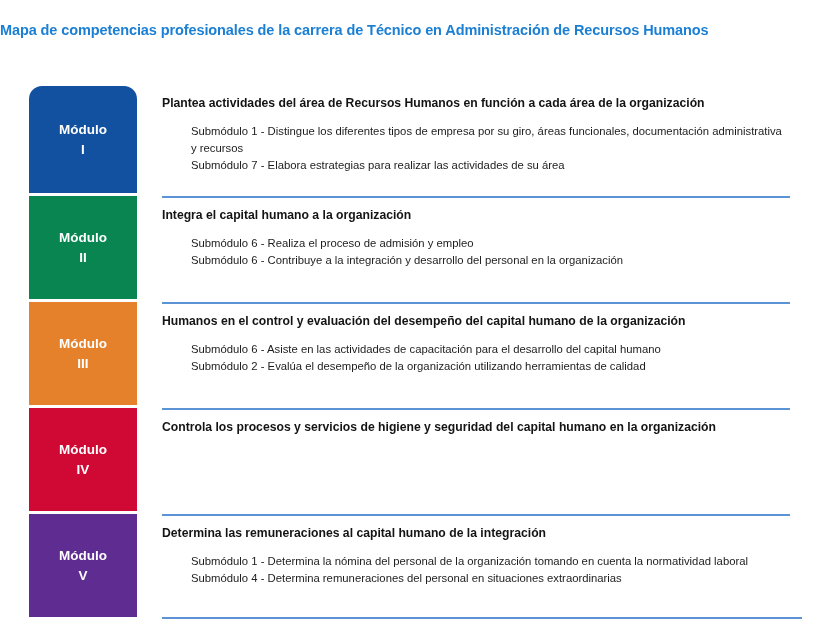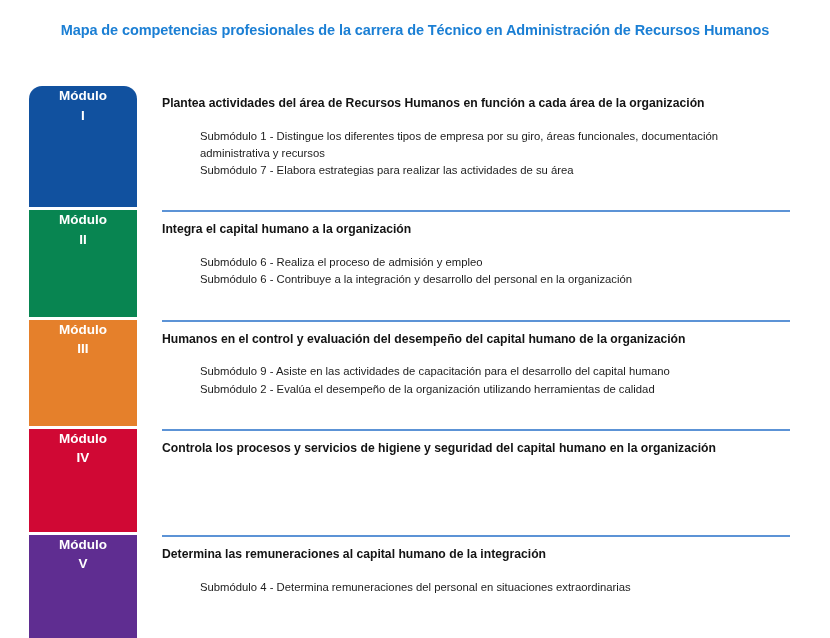--- a/index.html
+++ b/index.html
@@ -13,21 +13,20 @@
     font-family: "Liberation Sans", sans-serif;
     overflow: hidden;
     position: relative;
   }
 
   #page-title {
     position: absolute;
     top: 22px;
     left: 0;
     width: 830px;
-    text-align: center;
     font-size: 14.5px;
     font-weight: bold;
     color: #1b7fd4;
     letter-spacing: -0.1px;
   }
 
   #map-wrap {
     position: absolute;
     top: 86px;
     left: 0;
@@ -49,21 +48,21 @@
     box-sizing: border-box;
   }
 
   .chip {
     width: 108px;
     height: 100%;
     box-sizing: border-box;
     display: flex;
     flex-direction: column;
     align-items: center;
-    justify-content: flex-start;
+    justify-content: center;
     color: #ffffff;
     font-weight: bold;
     font-size: 13.5px;
     line-height: 1.45;
   }
   .chip-line { display: block; }
 
   .module-row:first-child .chip {
     border-top-left-radius: 13px;
     border-top-right-radius: 13px;
@@ -96,21 +95,21 @@
 
   .comp-title {
     font-size: 12.2px;
     font-weight: bold;
     color: #141414;
     line-height: 1.3;
     margin: 0 0 11px 0;
   }
 
   .sub-list {
-    margin: 16px;
+    margin: 7px;
     padding: 0 0 0 22px;
     list-style: none;
   }
   .sub-item {
     font-size: 11.3px;
     color: #1c1c1c;
     line-height: 1.52;
     margin: 0;
   }
 
@@ -178,21 +177,21 @@
         <div class="chip" style="background: rgb(229, 128, 43);">
           <span class="chip-line">Módulo</span>
           <span class="chip-line">III</span>
         </div>
       </div>
       <div class="content-col">
         <div class="divider" style="background: rgb(92, 147, 214);"></div>
         <div class="content-inner">
           <div class="comp-title">Humanos en el control y evaluación del desempeño del capital humano de la organización</div>
           <ul class="sub-list">
-            <li class="sub-item">Submódulo 9 - Asiste en las actividades de capacitación para el desarrollo del capital humano</li>
+            <li class="sub-item">Submódulo 6 - Asiste en las actividades de capacitación para el desarrollo del capital humano</li>
             <li class="sub-item">Submódulo 2 - Evalúa el desempeño de la organización utilizando herramientas de calidad</li>
           </ul>
         </div>
       </div>
     </div>
     <div style="display: flex;">
       <div class="chip-col">
         <div class="chip-gap" style="width: 108px;"></div>
       </div>
       <div style="flex: 1 1 auto;"></div>
@@ -224,20 +223,21 @@
         <div class="chip" style="background: rgb(95, 45, 145);">
           <span class="chip-line">Módulo</span>
           <span class="chip-line">V</span>
         </div>
       </div>
       <div class="content-col">
         <div class="divider" style="background: rgb(92, 147, 214);"></div>
         <div class="content-inner">
           <div class="comp-title">Determina las remuneraciones al capital humano de la integración</div>
           <ul class="sub-list">
+            <li class="sub-item">Submódulo 1 - Determina la nómina del personal de la organización tomando en cuenta la normatividad laboral</li>
             <li class="sub-item">Submódulo 4 - Determina remuneraciones del personal en situaciones extraordinarias</li>
           </ul>
         </div>
       </div>
     </div>
     <div style="display: flex;">
       <div class="chip-col"></div>
       <div style="flex: 1 1 auto;">
         <div class="bottom-rule" style="background: rgb(92, 147, 214);"></div>
       </div>

